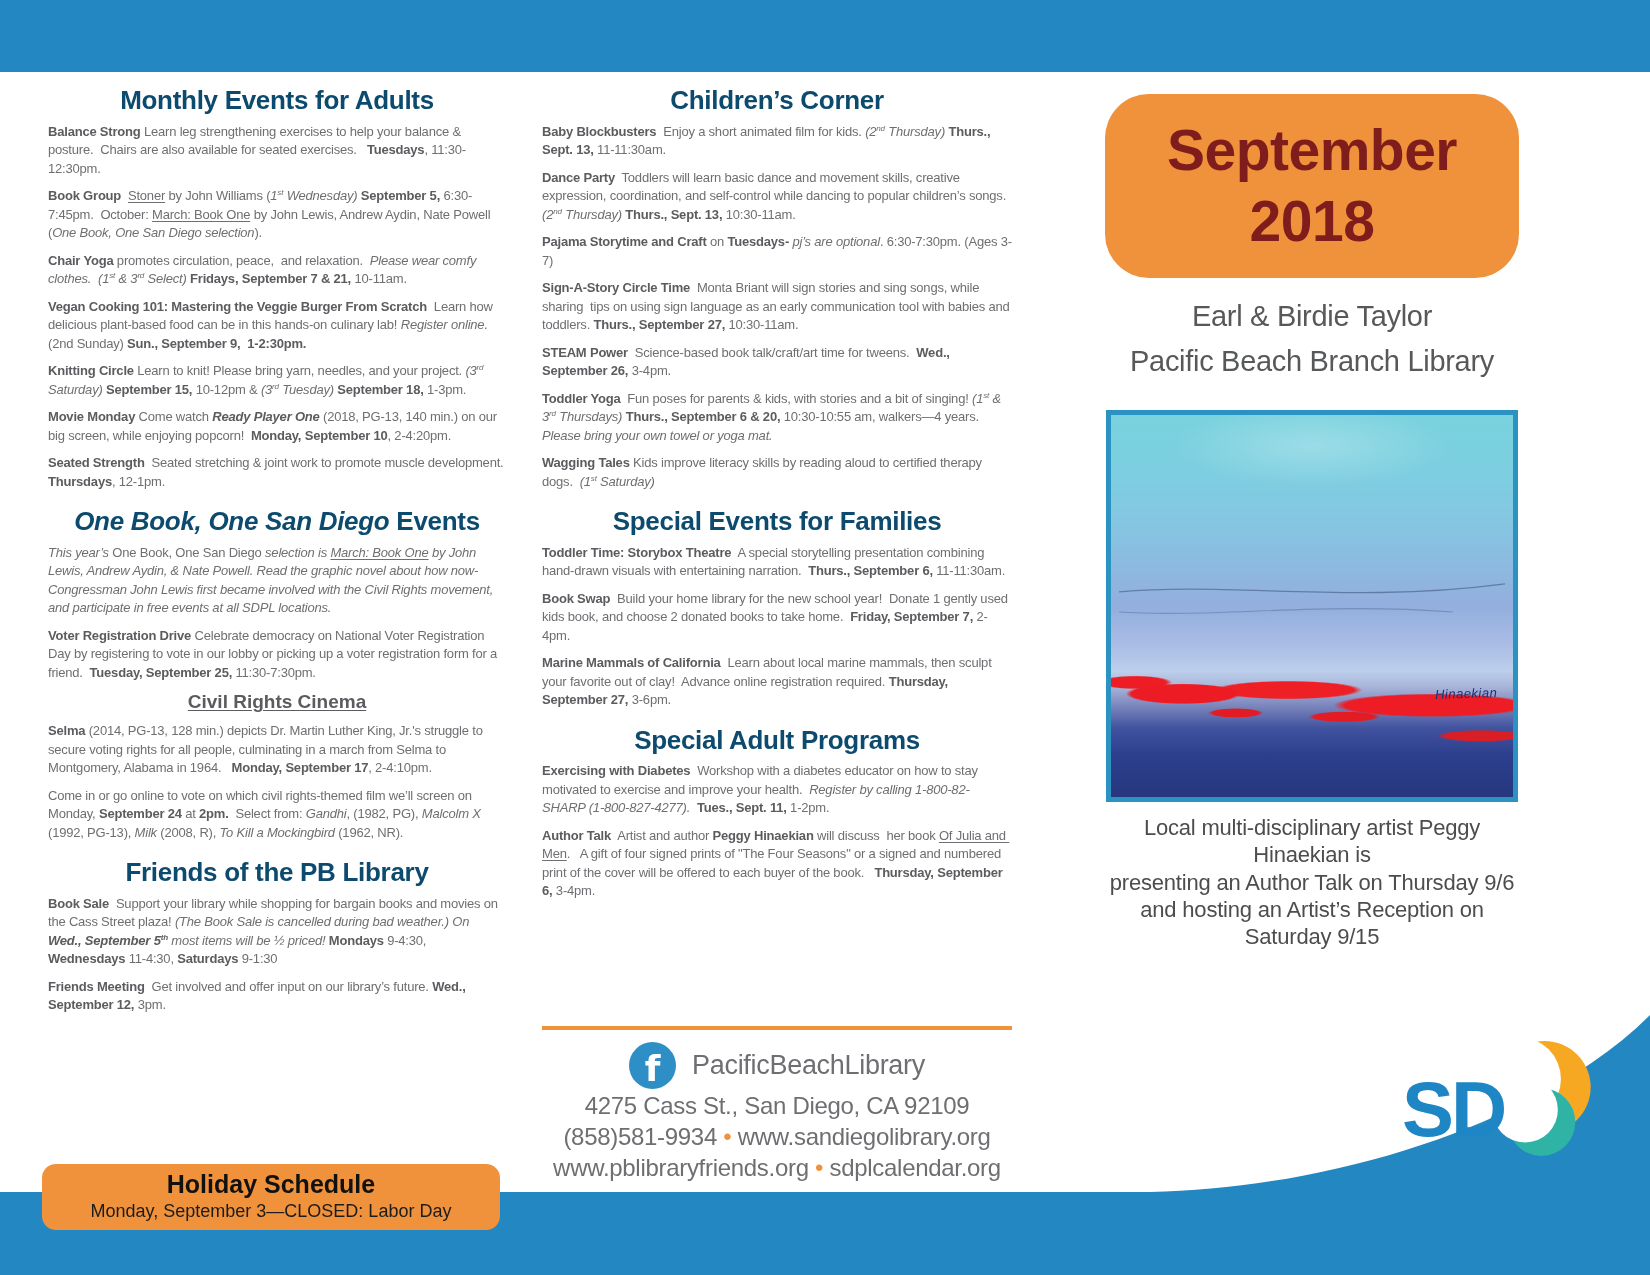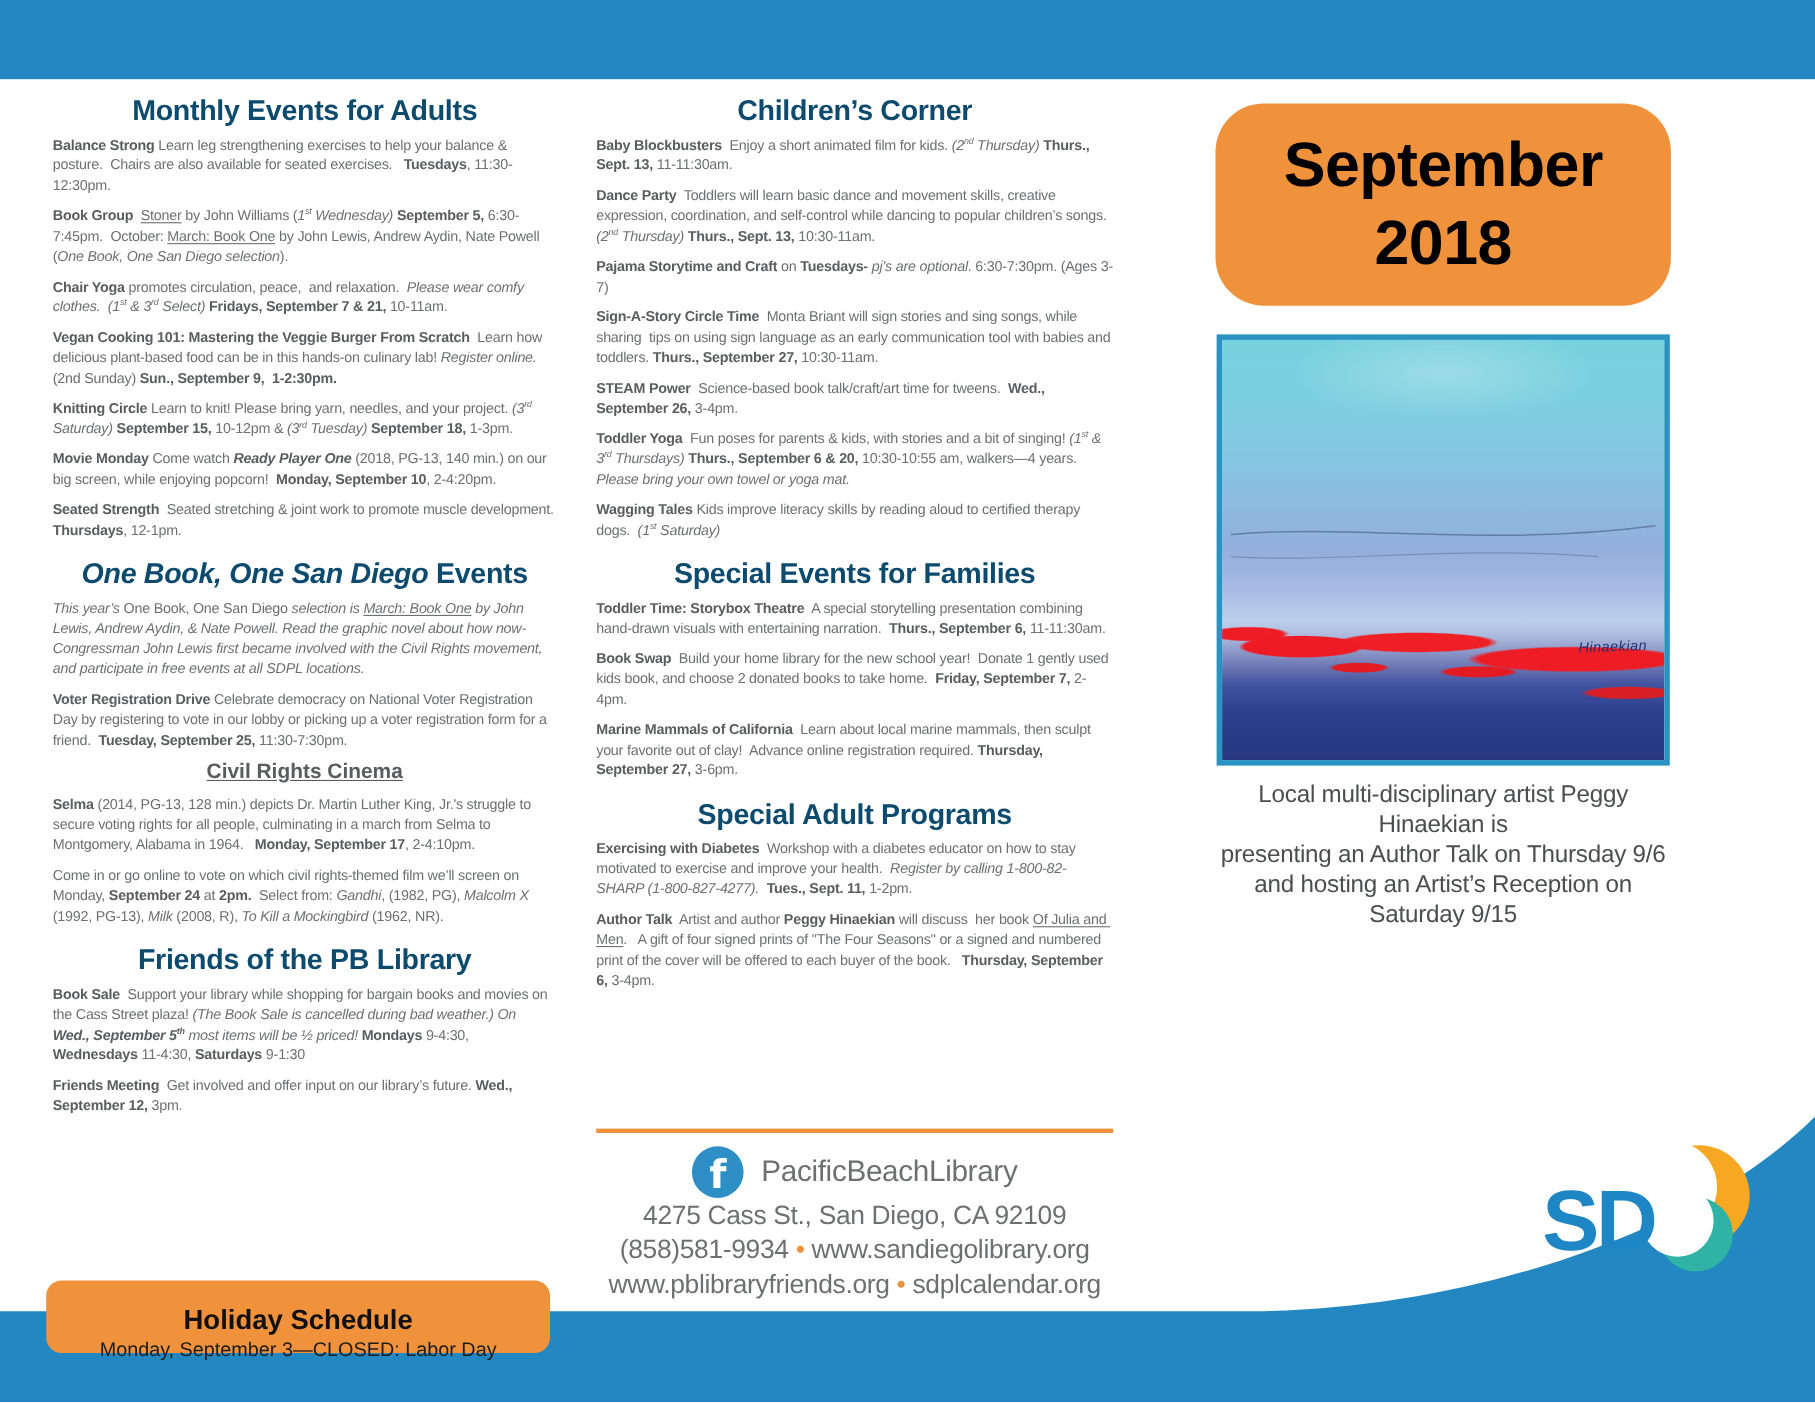--- a/index.html
+++ b/index.html
@@ -44,21 +44,21 @@
   }
   .fb-label{font-size:27px;color:#6e6f72;letter-spacing:-0.3px;}
   .contact-line{display:flex;justify-content:center;margin-top:2px;}
   .contact-line > span{white-space:nowrap;font-size:24px;color:#6e6f72;line-height:29px;letter-spacing:-0.3px;}
 
   
   .rightcol{position:absolute;left:1103px;top:94px;width:418px;z-index:2;}
   .month-box{
     width:414px;height:184px;margin:0 auto;background:#f0923c;border-radius:44px;
     display:flex;flex-direction:column;justify-content:center;text-align:center;
-    font-size:57px;font-weight:700;color:#000000;line-height:1.25;letter-spacing:-0.5px;
+    font-size:57px;font-weight:700;color:#7f1d1d;line-height:1.25;letter-spacing:-0.5px;
   }
   .library-name{margin-top:16px;font-size:29px;color:#57585a;text-align:center;line-height:45px;letter-spacing:-0.3px;}
   .artwork{
     position:relative;width:402px;height:382px;margin:26px auto 0;border:5px solid #2a93c1;
     background:
       radial-gradient(90px 16px at 18% 73%, #ed1c24 58%, rgba(237,28,36,0) 64%),
       radial-gradient(120px 15px at 44% 72%, #ee2026 55%, rgba(237,28,36,0) 62%),
       radial-gradient(160px 19px at 80% 76%, #ee1c24 55%, rgba(237,28,36,0) 62%),
       radial-gradient(60px 11px at 6% 70%, #ee1c24 52%, rgba(237,28,36,0) 62%),
       radial-gradient(46px 8px at 31% 78%, #e31b22 50%, rgba(227,27,34,0) 60%),
@@ -71,21 +71,21 @@
   .art-lines{position:absolute;left:0;top:0;width:100%;height:100%;}
   .signature{
     position:absolute;right:16px;top:71%;font-style:italic;font-size:13px;color:#232f6e;
     transform:rotate(-2deg);letter-spacing:0.5px;
   }
   .caption{margin-top:12px;font-size:22px;color:#4c4d4f;text-align:center;line-height:1.24;letter-spacing:-0.2px;}
 
   
   .holiday-box{
     position:absolute;left:42px;top:1164px;width:458px;height:66px;background:#f0923c;
-    border-radius:14px;z-index:3;text-align:center;padding-top:21px;box-sizing:border-box;
+    border-radius:14px;z-index:3;text-align:center;padding-top:5px;box-sizing:border-box;
   }
   .holiday-title{font-size:25px;font-weight:700;color:#111111;line-height:30px;}
   .holiday-line{font-size:18px;color:#1c1c1c;line-height:24px;}
 
   .sd-logo{position:absolute;left:1402px;top:1038px;width:200px;height:125px;z-index:2;}
 </style>
 </head>
 <body>
 
 <div class="page">
@@ -167,20 +167,24 @@
     </div>
     <div class="contact-line">
       <span><span>www.pblibraryfriends.org </span><span class="orange">•</span><span> sdplcalendar.org</span></span>
     </div>
   </div>
 
   <div class="rightcol">
     <div class="month-box">
       <div>September</div>
       <div>2018</div>
+    </div>
+    <div class="library-name">
+      <div>Earl &amp; Birdie Taylor</div>
+      <div>Pacific Beach Branch Library</div>
     </div>
     <div class="artwork">
       <svg class="art-lines" viewBox="0 0 400 380" preserveAspectRatio="none">
         <path d="M8,176 C120,166 240,188 392,168" stroke="#3c5078" stroke-width="1.3" fill="none" opacity="0.55"></path>
         <path d="M8,196 C100,202 210,186 340,196" stroke="#3c5078" stroke-width="1.1" fill="none" opacity="0.35"></path>
       </svg>
       <span class="signature">Hinaekian</span>
     </div>
     <div class="caption">
         <div>Local multi-disciplinary artist Peggy Hinaekian is</div>

